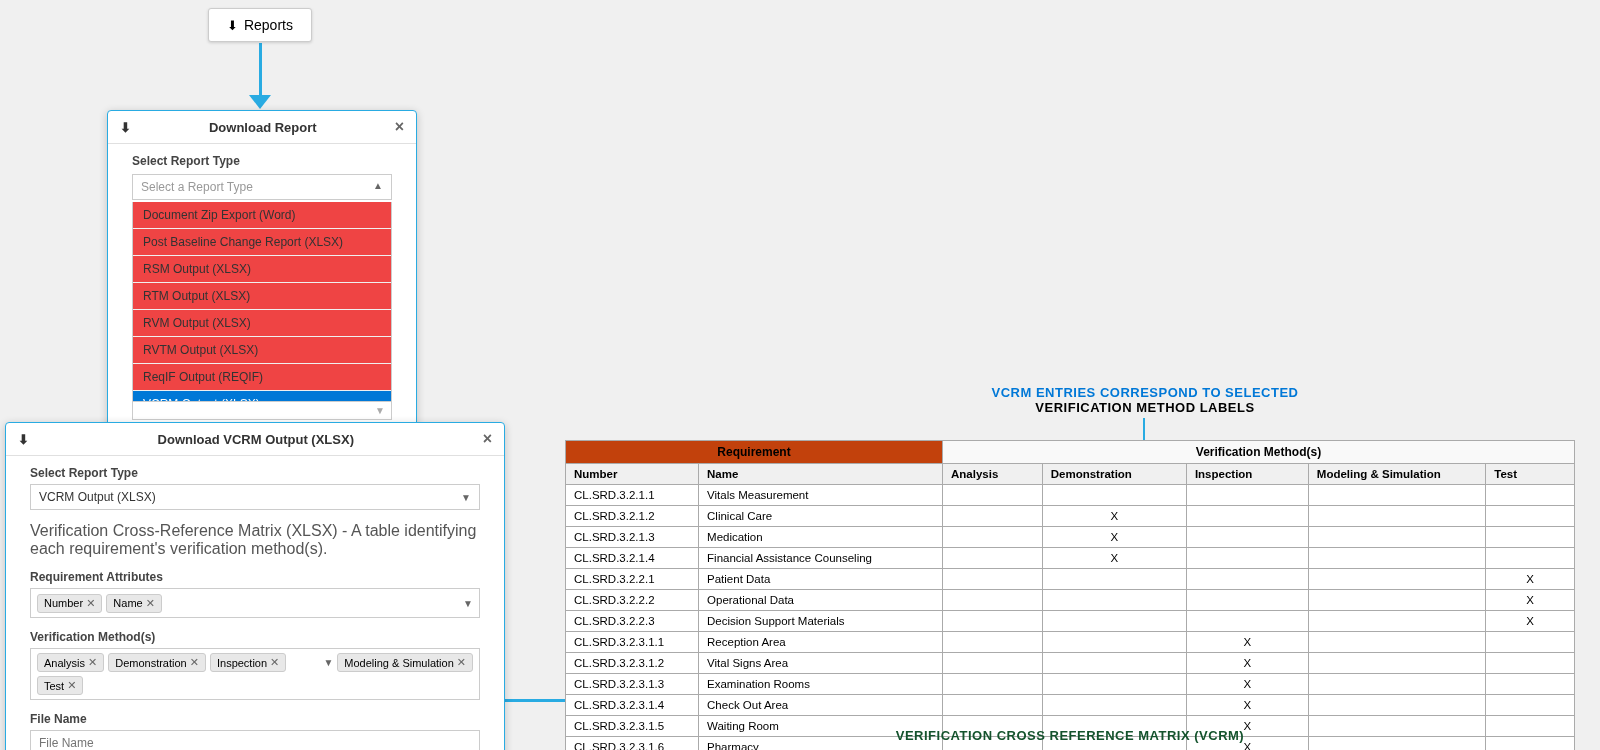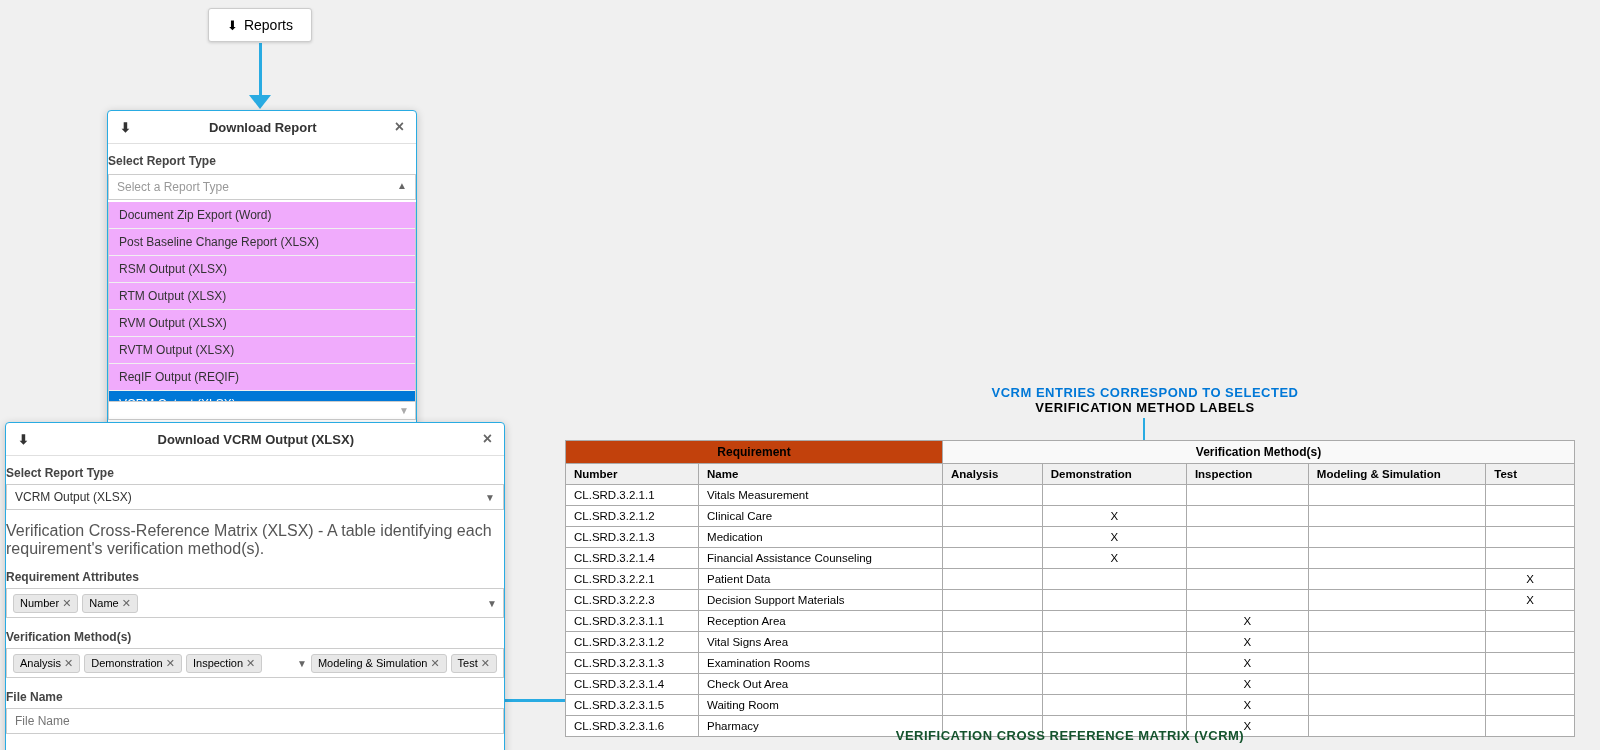--- a/index.html
+++ b/index.html
@@ -91,21 +91,21 @@
       font-weight: bold;
       color: #333;
     }
     .dialog-close {
       cursor: pointer;
       color: #666;
       font-size: 16px;
       line-height: 1;
     }
     .dialog-body {
-      padding: 10px 0;
+      padding: 10px 24px;
     }
     .dialog-label {
       font-size: 12px;
       font-weight: bold;
       color: #444;
       margin-bottom: 6px;
     }
     .select-field {
       width: 100%;
       border: 1px solid #ccc;
@@ -113,21 +113,21 @@
       font-size: 12px;
       color: #999;
       background: white;
       display: flex;
       justify-content: space-between;
       margin-bottom: 2px;
     }
     .dropdown-list {
       border: 1px solid #ccc;
       border-top: none;
-      background: #f0abfc;
+      background: #ef4444;
       max-height: 200px;
       overflow-y: auto;
     }
     .dropdown-item {
       padding: 6px 10px;
       font-size: 12px;
       color: #333;
       cursor: pointer;
       border-bottom: 1px solid #f0f0f0;
     }
@@ -450,20 +450,29 @@
         <tr>
       <td>CL.SRD.3.2.2.1</td>
       <td>Patient Data</td>
       <td class="x-mark"></td>
       <td class="x-mark"></td>
       <td class="x-mark"></td>
       <td class="x-mark"></td>
       <td class="x-mark">X</td>
     </tr>
         <tr>
+      <td>CL.SRD.3.2.2.2</td>
+      <td>Operational Data</td>
+      <td class="x-mark"></td>
+      <td class="x-mark"></td>
+      <td class="x-mark"></td>
+      <td class="x-mark"></td>
+      <td class="x-mark">X</td>
+    </tr>
+        <tr>
       <td>CL.SRD.3.2.2.3</td>
       <td>Decision Support Materials</td>
       <td class="x-mark"></td>
       <td class="x-mark"></td>
       <td class="x-mark"></td>
       <td class="x-mark"></td>
       <td class="x-mark">X</td>
     </tr>
         <tr>
       <td>CL.SRD.3.2.3.1.1</td>

